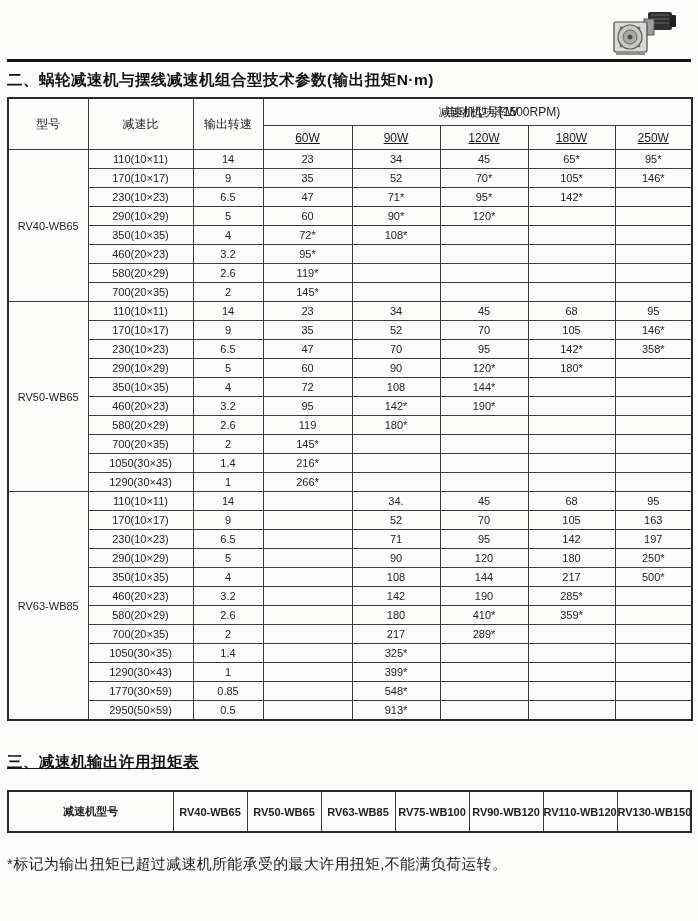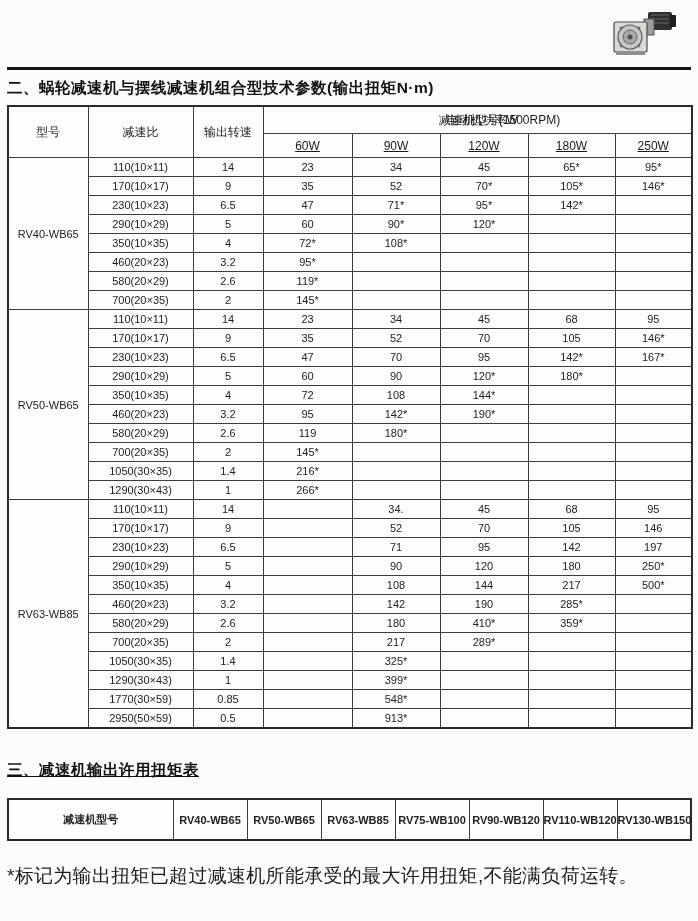--- a/index.html
+++ b/index.html
@@ -4,21 +4,21 @@
 <style>
   html,body{margin:0;padding:0;background:#e9e9e7;}
   .page{
     position:relative;
     width:698px;height:921px;
     background:#fcfcfb;
     font-family:"Liberation Sans","DejaVu Sans",sans-serif;
     color:#1d1d1d;
     overflow:hidden;
     box-sizing:border-box;
-    padding:12px 7px;
+    padding:4px 7px;
   }
   
   .photo-wrap{position:absolute;top:9px;right:18px;width:76px;height:48px;}
   
   .rule{margin-top:55px;height:3px;background:#161616;}
   .sec-title{
     margin:8px 0 6px 0;
     font-size:15.5px;font-weight:bold;color:#111;
     letter-spacing:.5px;
   }
@@ -41,21 +41,21 @@
   .model-cell{font-size:11px;color:#2a2a2a;}
   .t2{width:683px;border:2px solid #2a2a2a;margin-top:0;}
   .t2 th,.t2 td{
     border:1px solid #3c3c3c;
     text-align:center;vertical-align:middle;
     font-size:11px;font-weight:bold;color:#222;
     padding:0;height:39px;white-space:nowrap;
   }
   .footnote{
     margin:22px 0 0 0;
-    font-size:19px;color:#1c1c1c;letter-spacing:.3px;
+    font-size:15px;color:#1c1c1c;letter-spacing:.3px;
   }
 </style>
 </head>
 <body>
 
 <div class="page">
 
   <div class="photo-wrap">
     <svg width="76" height="48" viewBox="0 0 76 48">
       <rect x="44" y="3" width="24" height="18" rx="2" fill="#2f2f2f"></rect>
@@ -202,21 +202,21 @@
           <td>105</td>
           <td>146*</td>
         </tr>
         <tr>
           <td>230(10×23)</td>
           <td>6.5</td>
           <td>47</td>
           <td>70</td>
           <td>95</td>
           <td>142*</td>
-          <td>167*</td>
+          <td>358*</td>
         </tr>
         <tr>
           <td>290(10×29)</td>
           <td>5</td>
           <td>60</td>
           <td>90</td>
           <td>120*</td>
           <td>180*</td>
           <td></td>
         </tr>
@@ -284,21 +284,21 @@
           <td>68</td>
           <td>95</td>
         </tr>
         <tr>
           <td>170(10×17)</td>
           <td>9</td>
           <td></td>
           <td>52</td>
           <td>70</td>
           <td>105</td>
-          <td>146</td>
+          <td>163</td>
         </tr>
         <tr>
           <td>230(10×23)</td>
           <td>6.5</td>
           <td></td>
           <td>71</td>
           <td>95</td>
           <td>142</td>
           <td>197</td>
         </tr>

